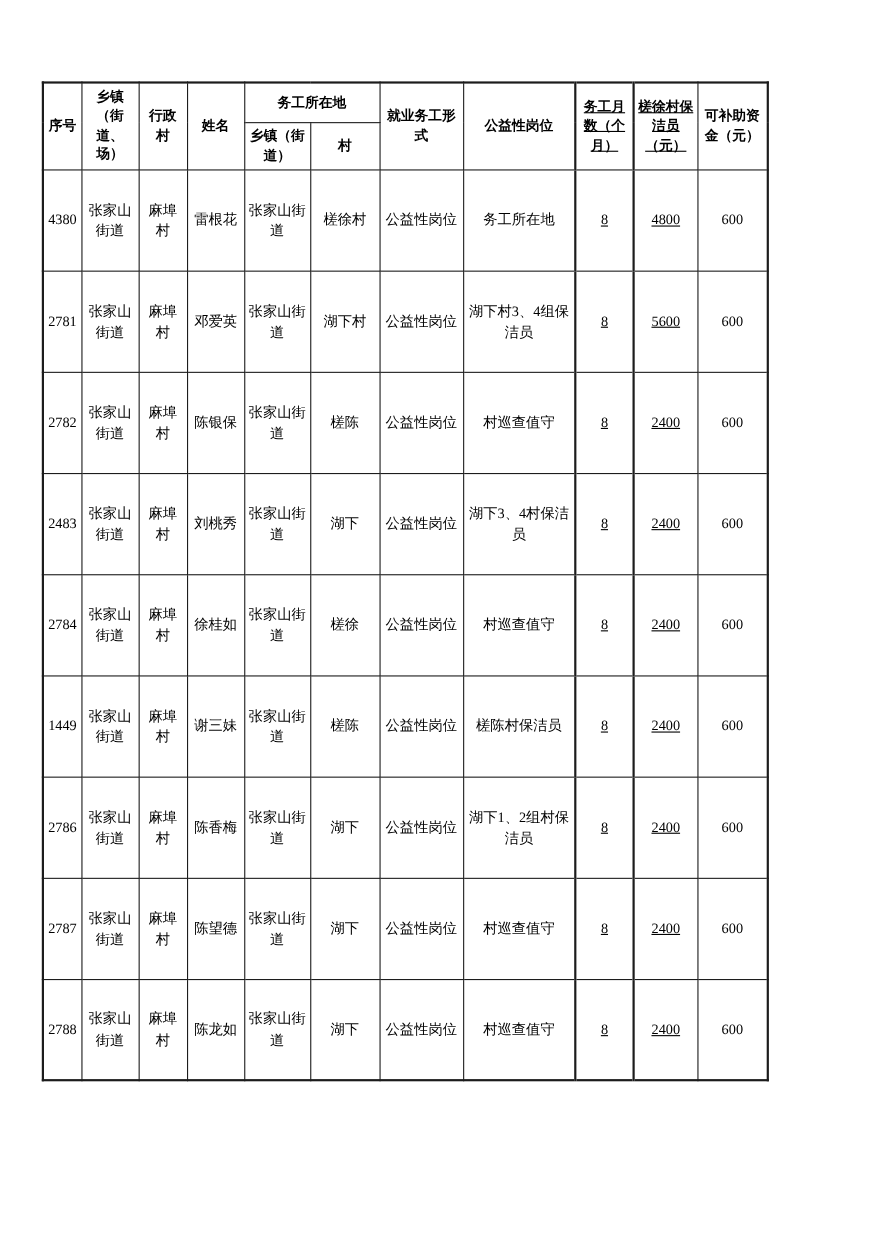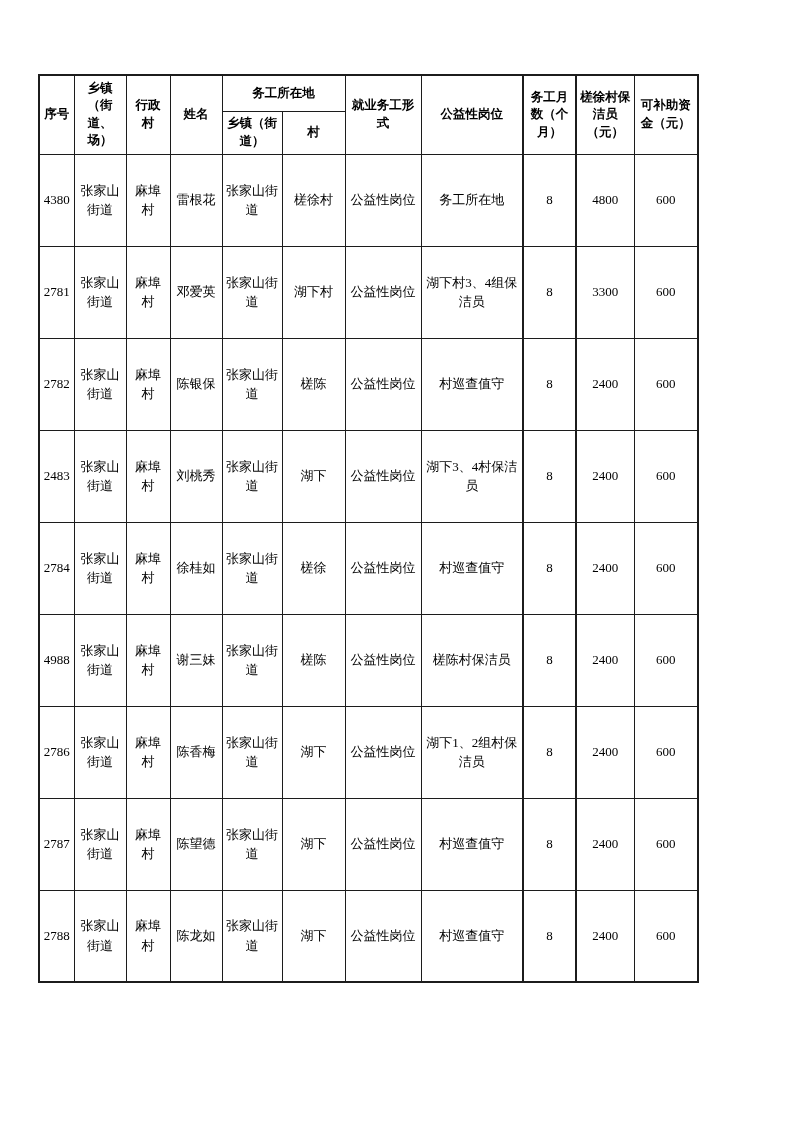--- a/index.html
+++ b/index.html
@@ -30,21 +30,21 @@
     font-size: 13px;
     line-height: 1.5;
     overflow: hidden;
     word-break: break-all;
   }
   .worktable th {
     font-weight: bold;
     font-size: 12.5px;
     line-height: 1.4;
   }
-  .thick-l { border-left-width: 2px !important; }
+  .thick-l { border-left-width: 2px !important; text-decoration: underline; }
   tr.hdr1 { height: 36px; }
   tr.hdr2 { height: 43px; }
   tr.data { height: 92px; }
 </style>
 </head>
 <body>
 
 <div class="page">
   <table class="worktable">
     <colgroup>
@@ -95,21 +95,21 @@
       <tr class="data">
         <td>2781</td>
         <td>张家山街道</td>
         <td>麻埠村</td>
         <td>邓爱英</td>
         <td>张家山街道</td>
         <td>湖下村</td>
         <td>公益性岗位</td>
         <td>湖下村3、4组保洁员</td>
         <td class="thick-l">8</td>
-        <td class="thick-l">3300</td>
+        <td class="thick-l">5600</td>
         <td>600</td>
       </tr>
       <tr class="data">
         <td>2782</td>
         <td>张家山街道</td>
         <td>麻埠村</td>
         <td>陈银保</td>
         <td>张家山街道</td>
         <td>槎陈</td>
         <td>公益性岗位</td>
@@ -138,21 +138,21 @@
         <td>徐桂如</td>
         <td>张家山街道</td>
         <td>槎徐</td>
         <td>公益性岗位</td>
         <td>村巡查值守</td>
         <td class="thick-l">8</td>
         <td class="thick-l">2400</td>
         <td>600</td>
       </tr>
       <tr class="data">
-        <td>4988</td>
+        <td>1449</td>
         <td>张家山街道</td>
         <td>麻埠村</td>
         <td>谢三妹</td>
         <td>张家山街道</td>
         <td>槎陈</td>
         <td>公益性岗位</td>
         <td>槎陈村保洁员</td>
         <td class="thick-l">8</td>
         <td class="thick-l">2400</td>
         <td>600</td>

